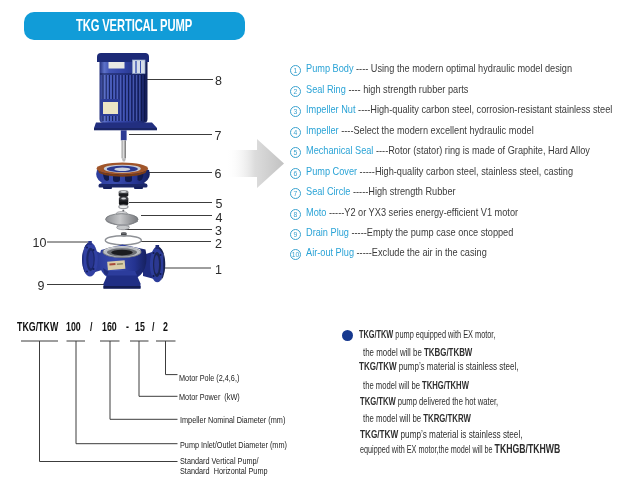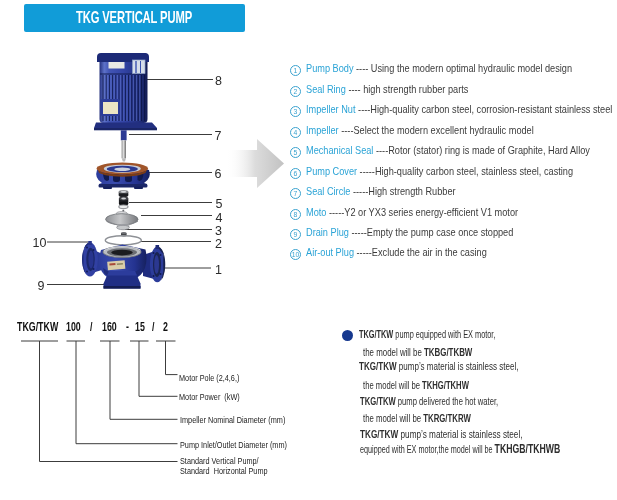--- a/index.html
+++ b/index.html
@@ -1,18 +1,18 @@
 <!DOCTYPE html>
 <html><head>
 <meta charset="utf-8">
 <style>
   html,body{margin:0;padding:0;}
   body{width:617px;height:500px;background:#ffffff;font-family:"Liberation Sans",sans-serif;position:relative;overflow:hidden;}
   .abs{position:absolute;}
-  #banner{position:absolute;left:24px;top:4px;width:221px;height:28px;border-radius:2px;background:#119cd8;}
+  #banner{position:absolute;left:24px;top:12px;width:221px;height:28px;border-radius:10px;background:#119cd8;}
   #banner span{display:block;color:#fff;font-weight:bold;font-size:17px;line-height:28px;white-space:nowrap;transform:scaleX(0.66);transform-origin:0 50%;margin-left:51.5px;letter-spacing:-0.2px;}
   .row{position:absolute;left:290px;white-space:nowrap;font-size:10.5px;color:#3c3c3c;}
   .row .tx{display:inline-block;transform:scaleX(0.875);transform-origin:0 50%;}
   .row .c{display:inline-block;width:9px;height:9px;border:1px solid #3aa2cf;border-radius:50%;color:#3aa2cf;font-size:6.8px;line-height:9.5px;text-align:center;vertical-align:-1px;margin-right:5px;letter-spacing:0;}
   .row .t{color:#2aa3d6;}
   .lbl{position:absolute;font-size:9px;color:#1c1c1c;white-space:nowrap;transform:scaleX(0.81);transform-origin:0 0;}
   .mtok{position:absolute;font-size:13px;font-weight:bold;color:#111;white-space:nowrap;transform:scaleX(0.68);transform-origin:0 0;}
   .br{position:absolute;font-size:10px;color:#2e2e2e;white-space:nowrap;transform-origin:0 0;}
   .br b{letter-spacing:0;}
 </style>

